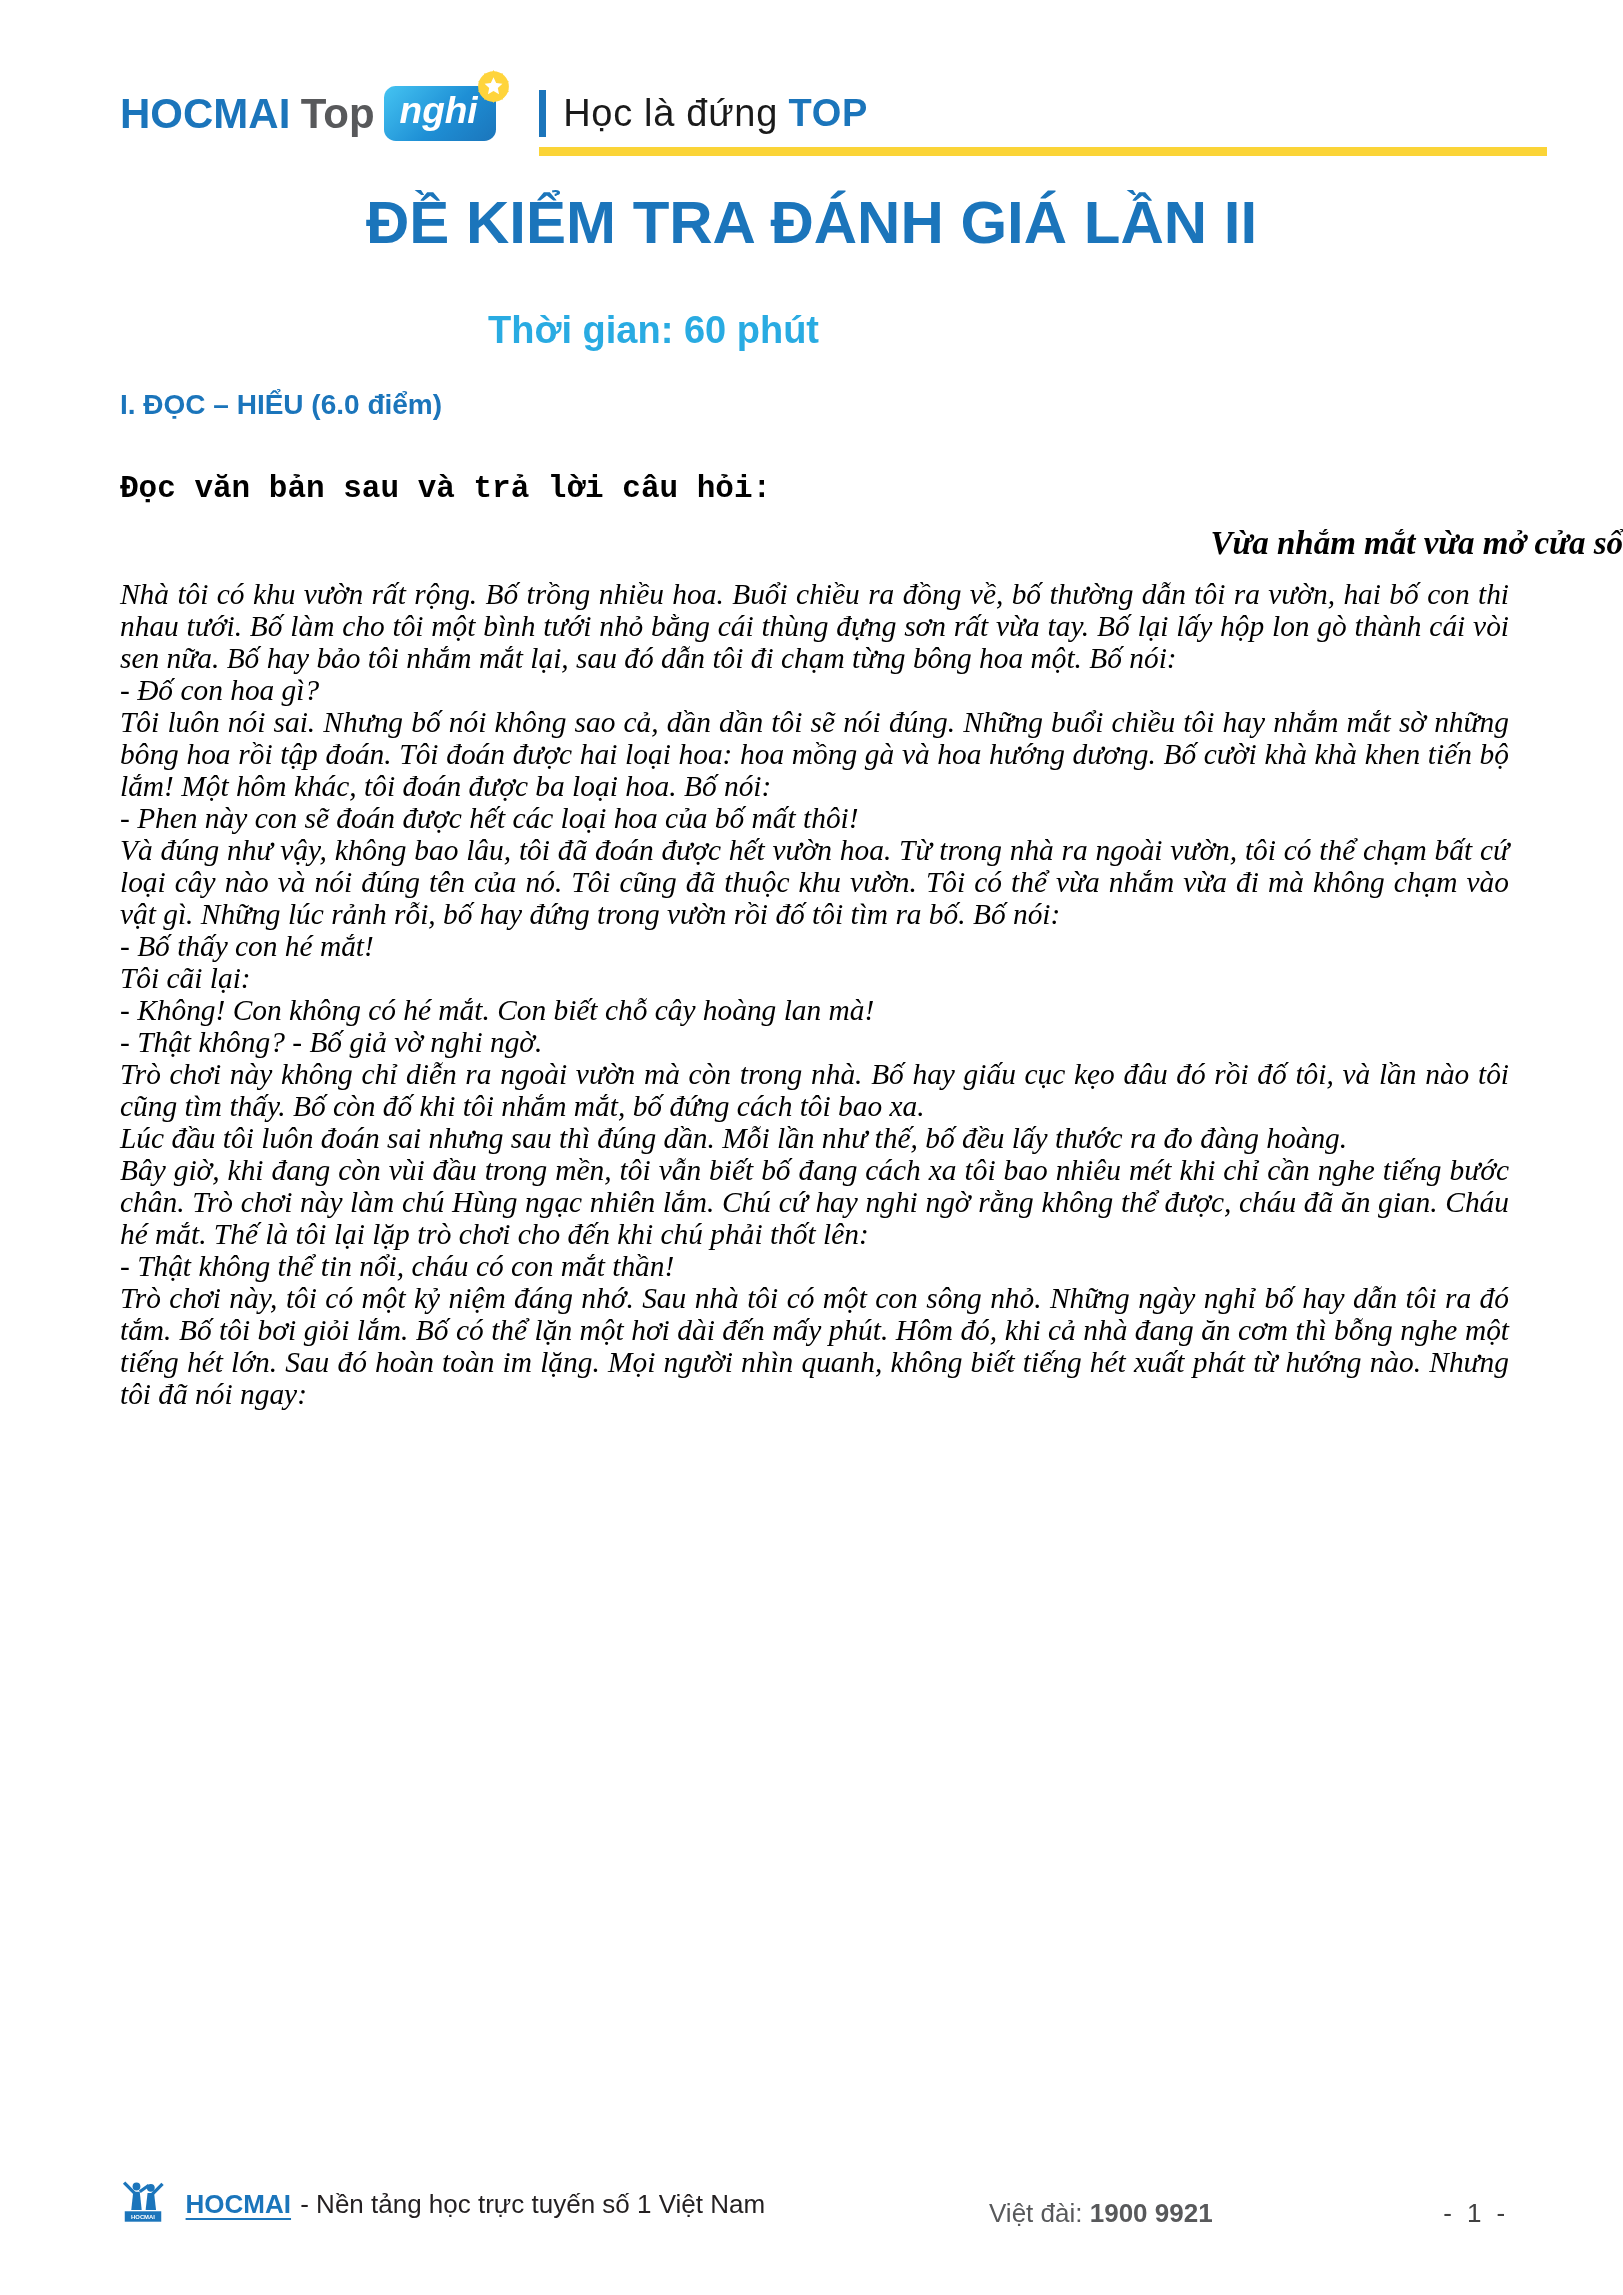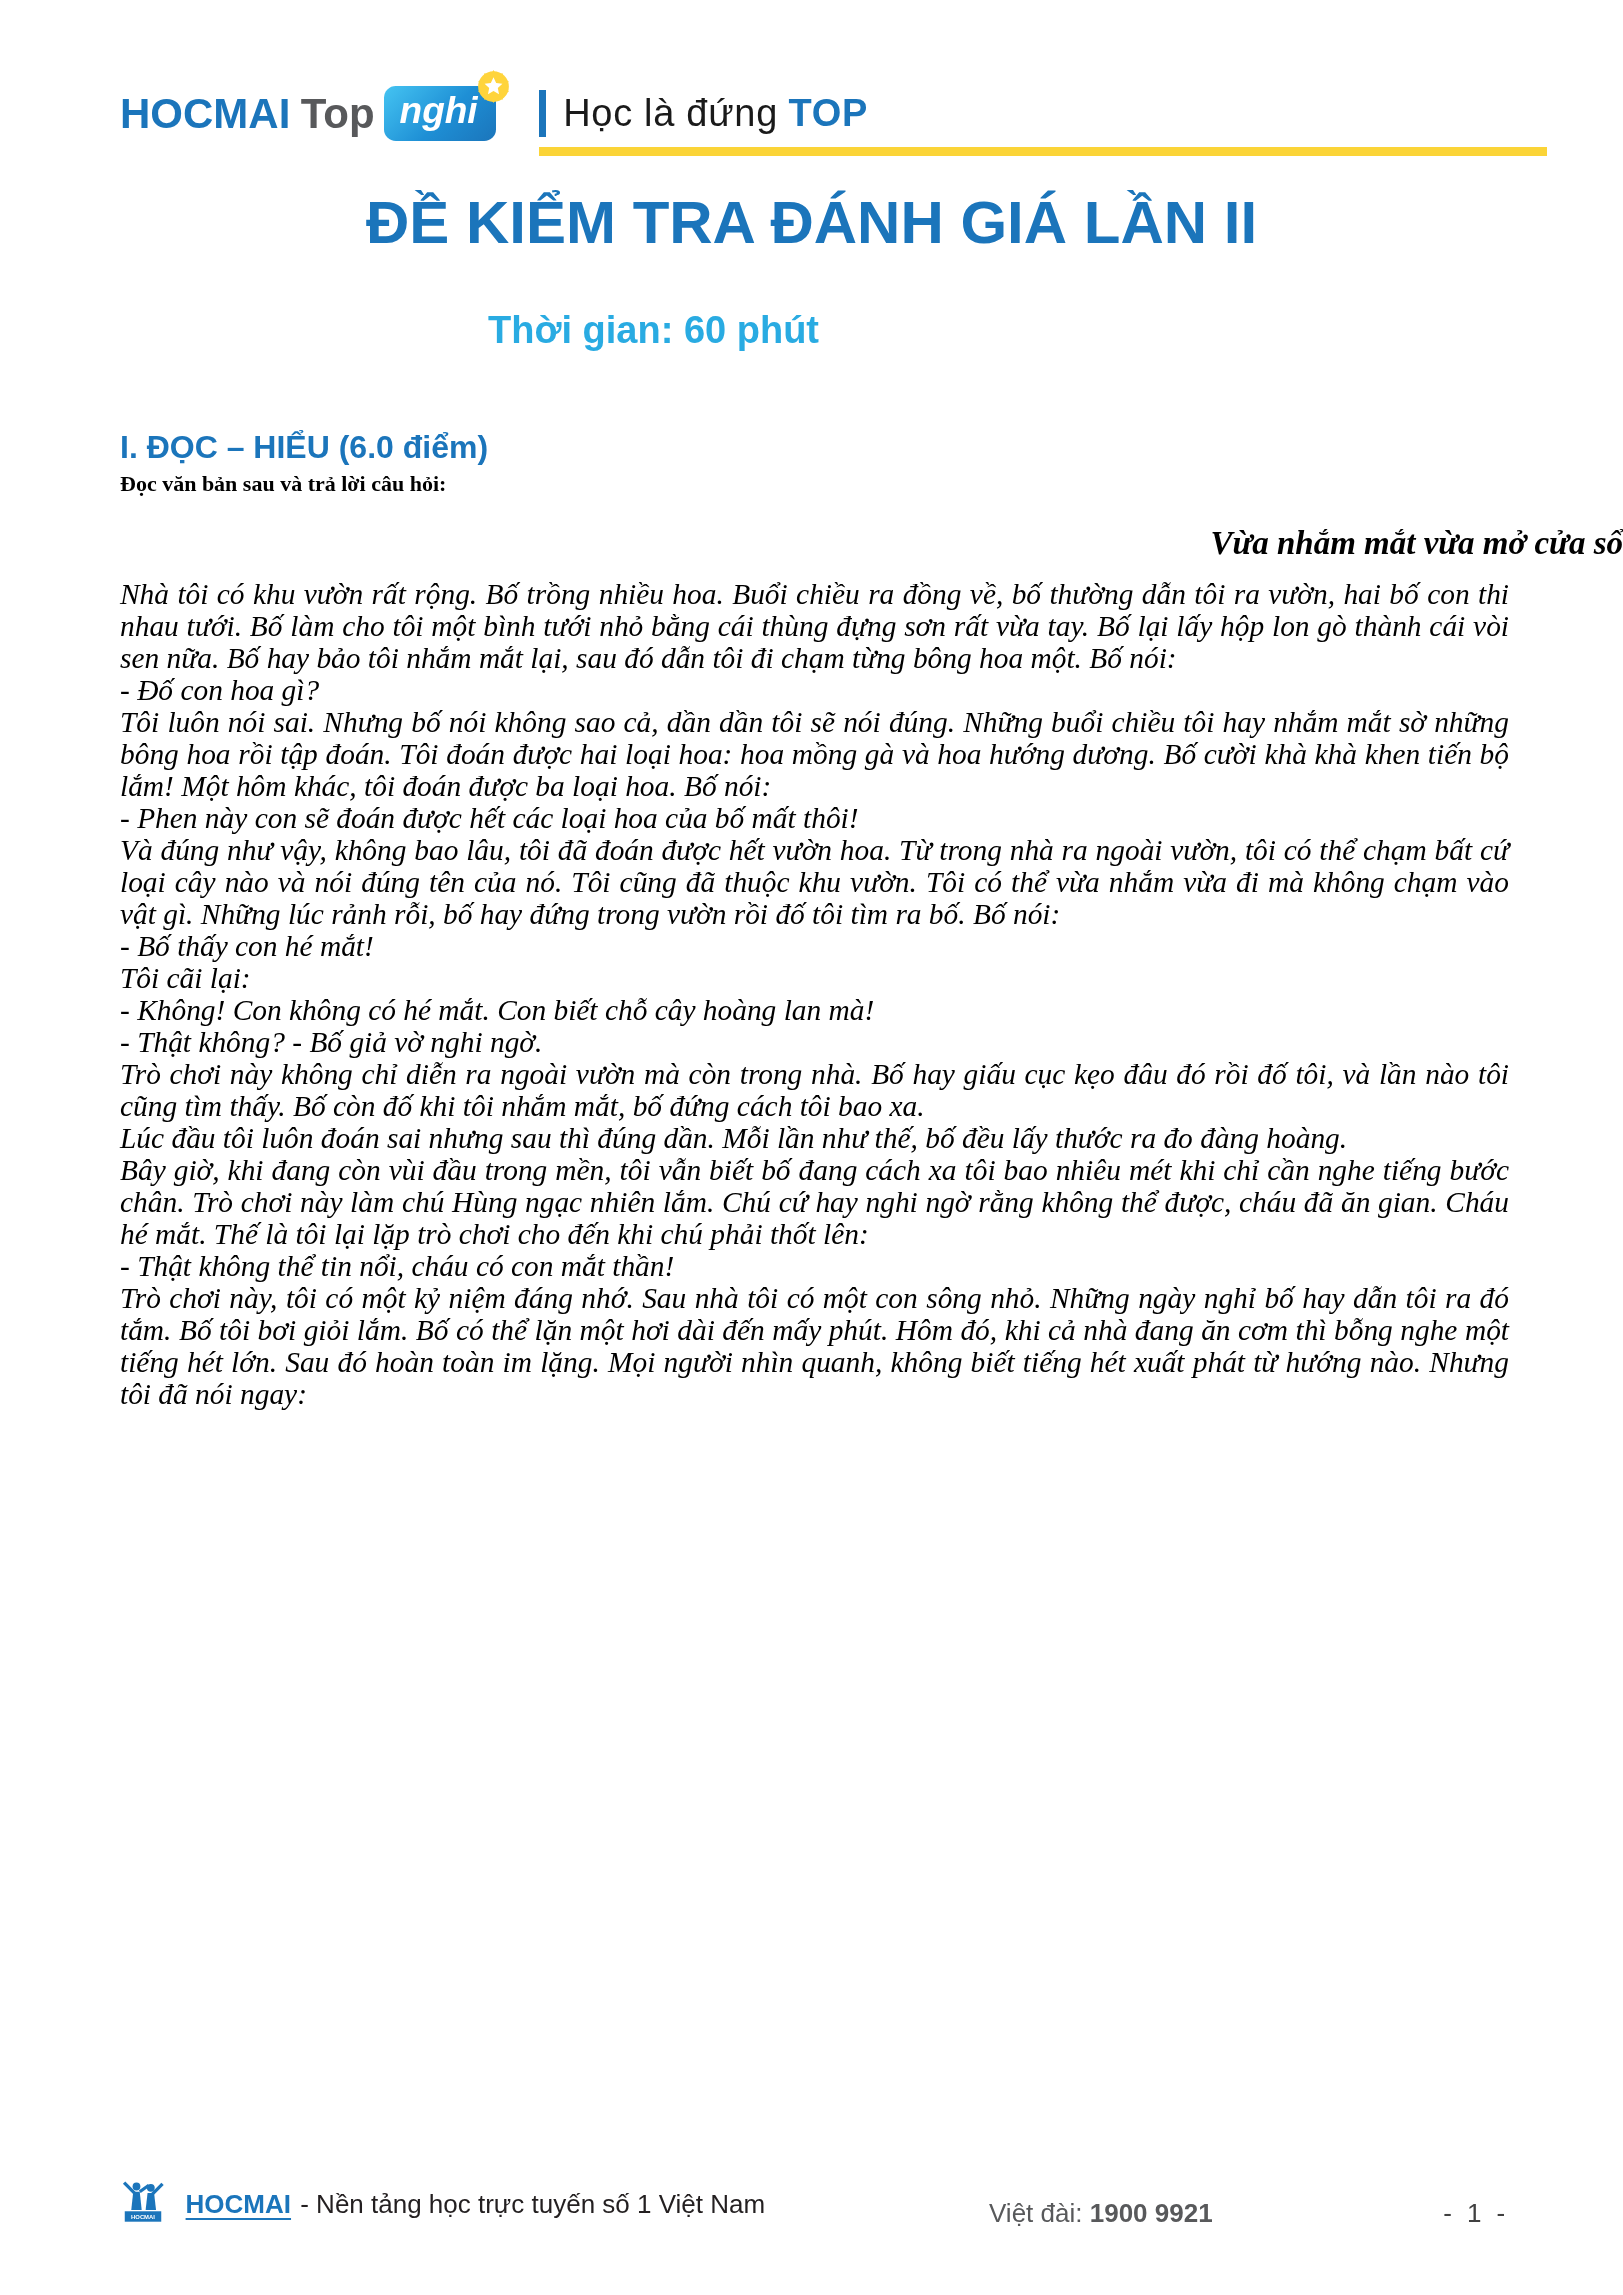--- a/index.html
+++ b/index.html
@@ -35,25 +35,25 @@
   .doc-title {
     position: absolute; top: 188px; left: 0; width: 1623px;
     text-align: center; color: #1B75BB; font-weight: bold; font-size: 60px;
   }
   .doc-subtitle {
     position: absolute; top: 309px; left: 0; width: 1307px;
     text-align: center; color: #29ABE2; font-weight: bold; font-size: 38px;
   }
   .section-heading {
     position: absolute; top: 389px; left: 120px;
-    color: #1B75BB; font-weight: bold; font-size: 32px; margin-top: 40px;
+    color: #1B75BB; font-weight: bold; font-size: 28px;
   }
   .instruction {
     position: absolute; top: 471px; left: 120px;
-    font-family: Liberation Serif, serif; font-weight: bold; font-size: 22px; color: #000;
+    font-family: Liberation Mono, monospace; font-weight: bold; font-size: 31px; color: #000;
   }
   .passage-title {
     position: absolute; top: 525px; left: 0; width: 1623px; text-align: right;
     font-family: "Liberation Serif", serif; font-weight: bold; font-style: italic; font-size: 33px; color: #000;
   }
 
   
   .passage {
     position: absolute; top: 578px; left: 120px; width: 1389px;
     font-family: "Liberation Serif", serif; font-style: italic;

